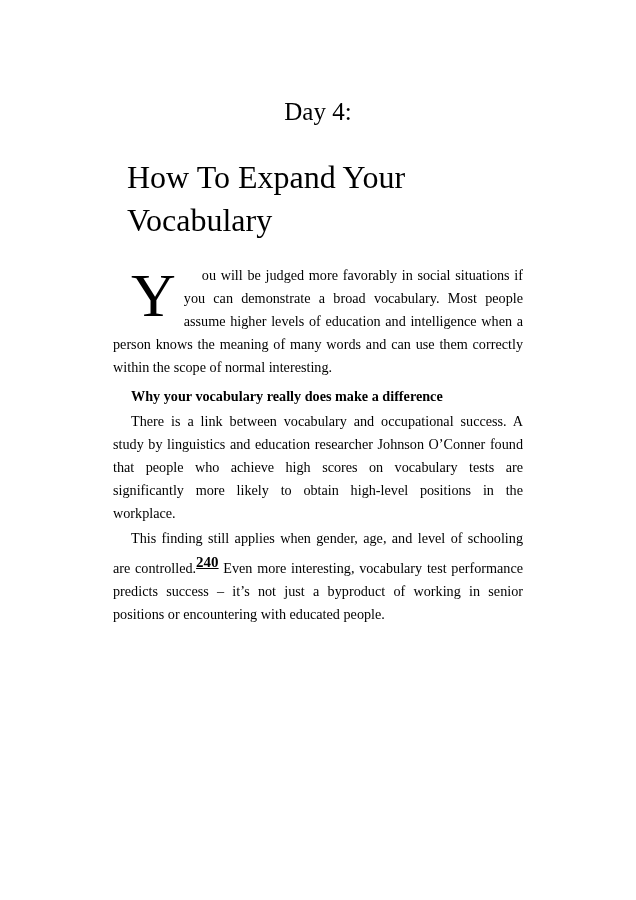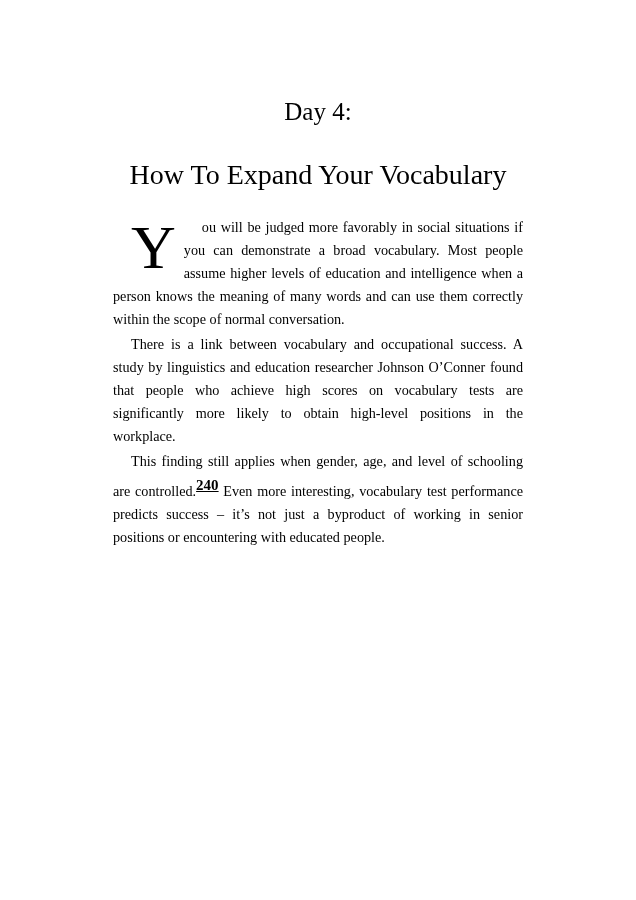--- a/index.html
+++ b/index.html
@@ -25,23 +25,22 @@
     text-align: center;
     font-size: 25px;
     line-height: 1.28;
     font-weight: normal;
     margin: 0;
   }
   .title-day {
     margin-bottom: 28px;
   }
   .title-main {
-    font-size: 28px;
+    font-size: 32px;
     line-height: 1.35;
-    text-align: center;
     margin: 0 0 22px 0;
     padding: 0 14px;
   }
   p.body-text {
     font-size: 14.2px;
     line-height: 1.62;
     text-align: justify;
     margin: 0 0 0 0;
     text-indent: 18px;
     hyphens: auto;
@@ -78,24 +77,25 @@
 </head>
 <body>
 
 <div class="page">
 
   <div class="title-line title-day">Day 4:</div>
 
   <div class="title-main">How To Expand Your Vocabulary</div>
 
   <p class="body-text dropcap-para">
-    <span class="dropcap">Y</span><span>ou will be judged more favorably in social situations if you can demonstrate a broad vocabulary. Most people assume higher levels of education and intelligence when a person knows the meaning of many words and can use them correctly within the scope of normal conversation.</span>
+    <span class="dropcap">Y</span><span>ou will be judged more favorably in social situations if you can demonstrate a broad vocabulary. Most people assume higher levels of education and intelligence when a person knows the meaning of many words and can use them correctly within the scope of normal interesting.</span>
   </p>
 
 
+  <p class="subhead">Why your vocabulary really does make a difference</p>
 
   <p class="body-text">There is a link between vocabulary and occupational success. A study by linguistics and education researcher Johnson O’Conner found that people who achieve high scores on vocabulary tests are significantly more likely to obtain high-level positions in the workplace.</p>
 
   <p class="body-text">
     <span>This finding still applies when gender, age, and level of schooling are controlled.</span><span class="footnote-ref">240</span><span> Even more interesting, vocabulary test performance predicts success – it’s not just a byproduct of working in senior positions or encountering with educated people.</span>
   </p>
 
 </div>
 
 </body></html>

